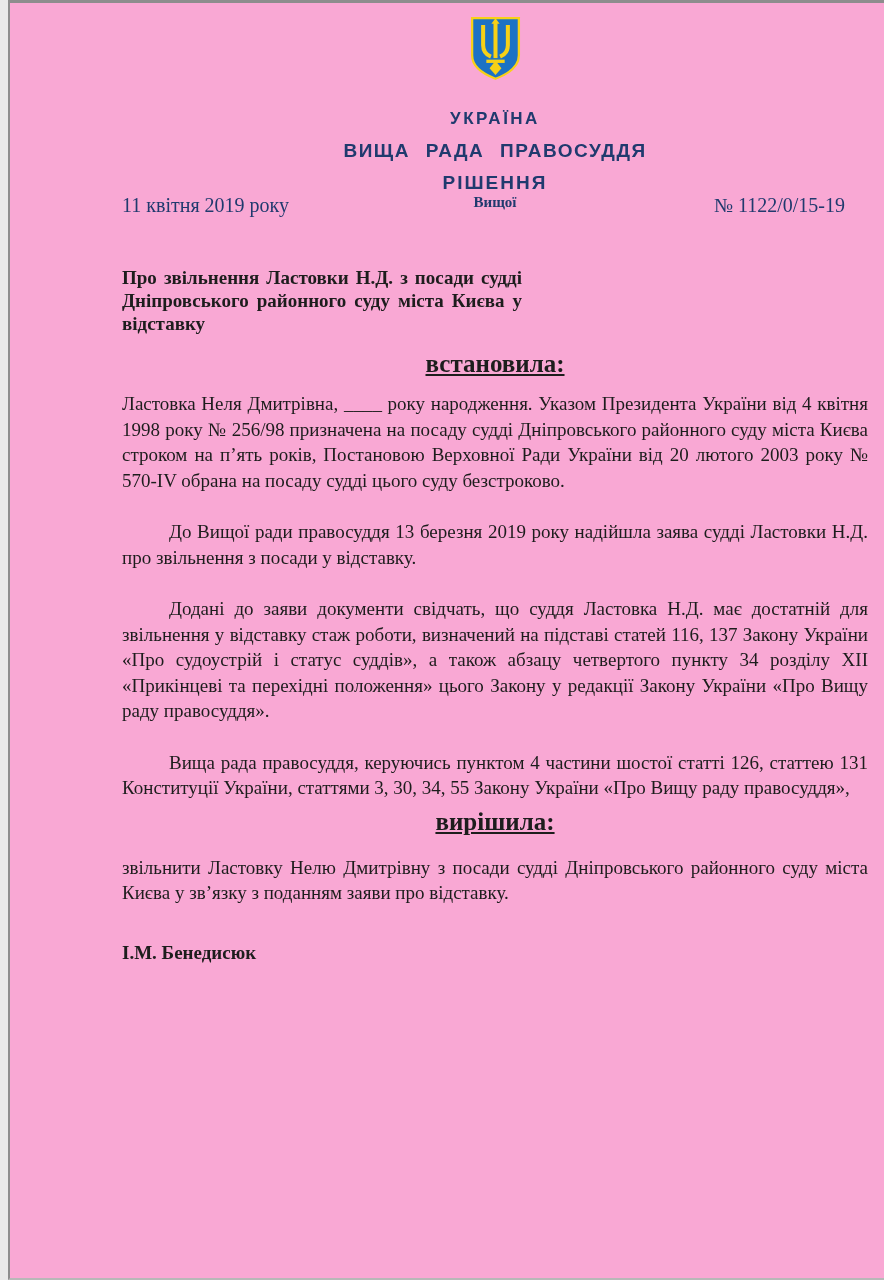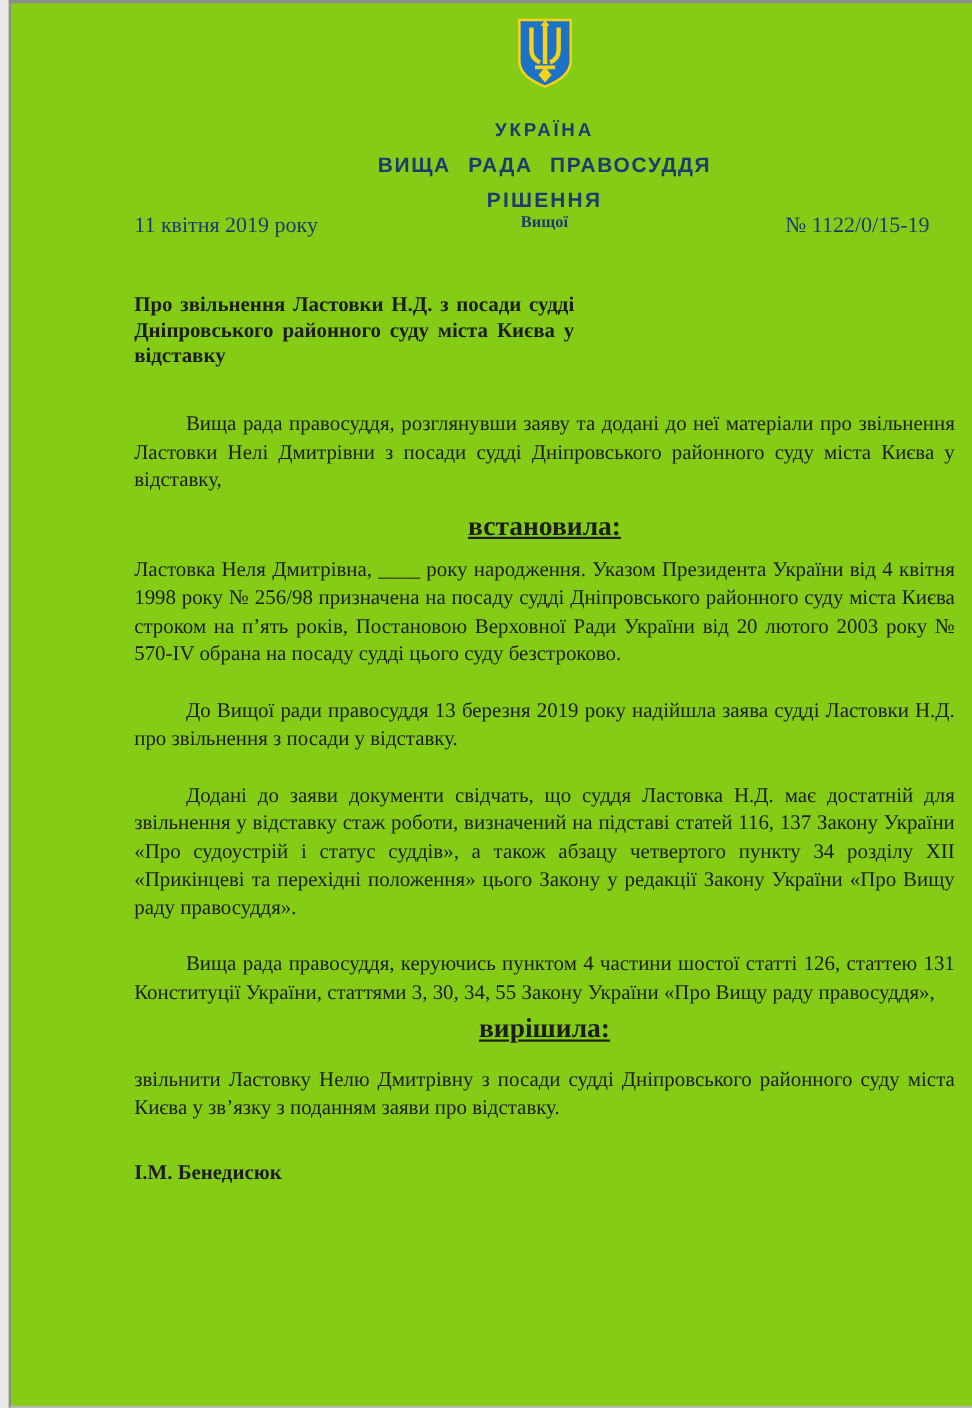--- a/index.html
+++ b/index.html
@@ -14,21 +14,21 @@
   body{
     font-family:"Liberation Serif","DejaVu Serif",serif;
     background:#e9e9e9;
   }
   .photo{
     width:884px;height:1280px;background:#e9e9e9;overflow:hidden;
   }
   .page{
     margin-left:8px;
     width:876px;height:1280px;
-    background:#84cc16;
+    background:#f9a8d4;
     border-top:3px solid var(--border-gray);
     border-left:2px solid var(--border-gray);
     border-bottom:2px solid #b8b8b8;
     color:var(--body-text);
   }
   .content{
     padding:0 16px 0 112px;
   }
   
   .doc-header{ text-align:center; padding-top:12px; }
@@ -116,21 +116,20 @@
       </div>
 
       <div class="meta-row">
         <span class="meta-date">11 квітня 2019 року</span>
         <span class="meta-city">Вищої</span>
         <span class="meta-number">№ 1122/0/15-19</span>
       </div>
 
       <div class="subject">Про звільнення Ластовки Н.Д. з посади судді Дніпровського районного суду міста Києва у відставку</div>
 
-      <p class="para indent intro">Вища рада правосуддя, розглянувши заяву та додані до неї матеріали про звільнення Ластовки Нелі Дмитрівни з посади судді Дніпровського районного суду міста Києва у відставку,</p>
 
       <div class="section-heading h-establish">встановила:</div>
       <p class="para p1">Ластовка Неля Дмитрівна, ____ року народження. Указом Президента України від 4 квітня 1998 року № 256/98 призначена на посаду судді Дніпровського районного суду міста Києва строком на п’ять років, Постановою Верховної Ради України від 20 лютого 2003 року № 570-IV обрана на посаду судді цього суду безстроково.</p>
       <p class="para indent">До Вищої ради правосуддя 13 березня 2019 року надійшла заява судді Ластовки Н.Д. про звільнення з посади у відставку.</p>
       <p class="para indent">Додані до заяви документи свідчать, що суддя Ластовка Н.Д. має достатній для звільнення у відставку стаж роботи, визначений на підставі статей 116, 137 Закону України «Про судоустрій і статус суддів», а також абзацу четвертого пункту 34 розділу ХІІ «Прикінцеві та перехідні положення» цього Закону у редакції Закону України «Про Вищу раду правосуддя».</p>
       <p class="para indent">Вища рада правосуддя, керуючись пунктом 4 частини шостої статті 126, статтею 131 Конституції України, статтями 3, 30, 34, 55 Закону України «Про Вищу раду правосуддя»,</p>
 
       <div class="section-heading h-decide">вирішила:</div>
       <p class="para decision">звільнити Ластовку Нелю Дмитрівну з посади судді Дніпровського районного суду міста Києва у зв’язку з поданням заяви про відставку.</p>
 

